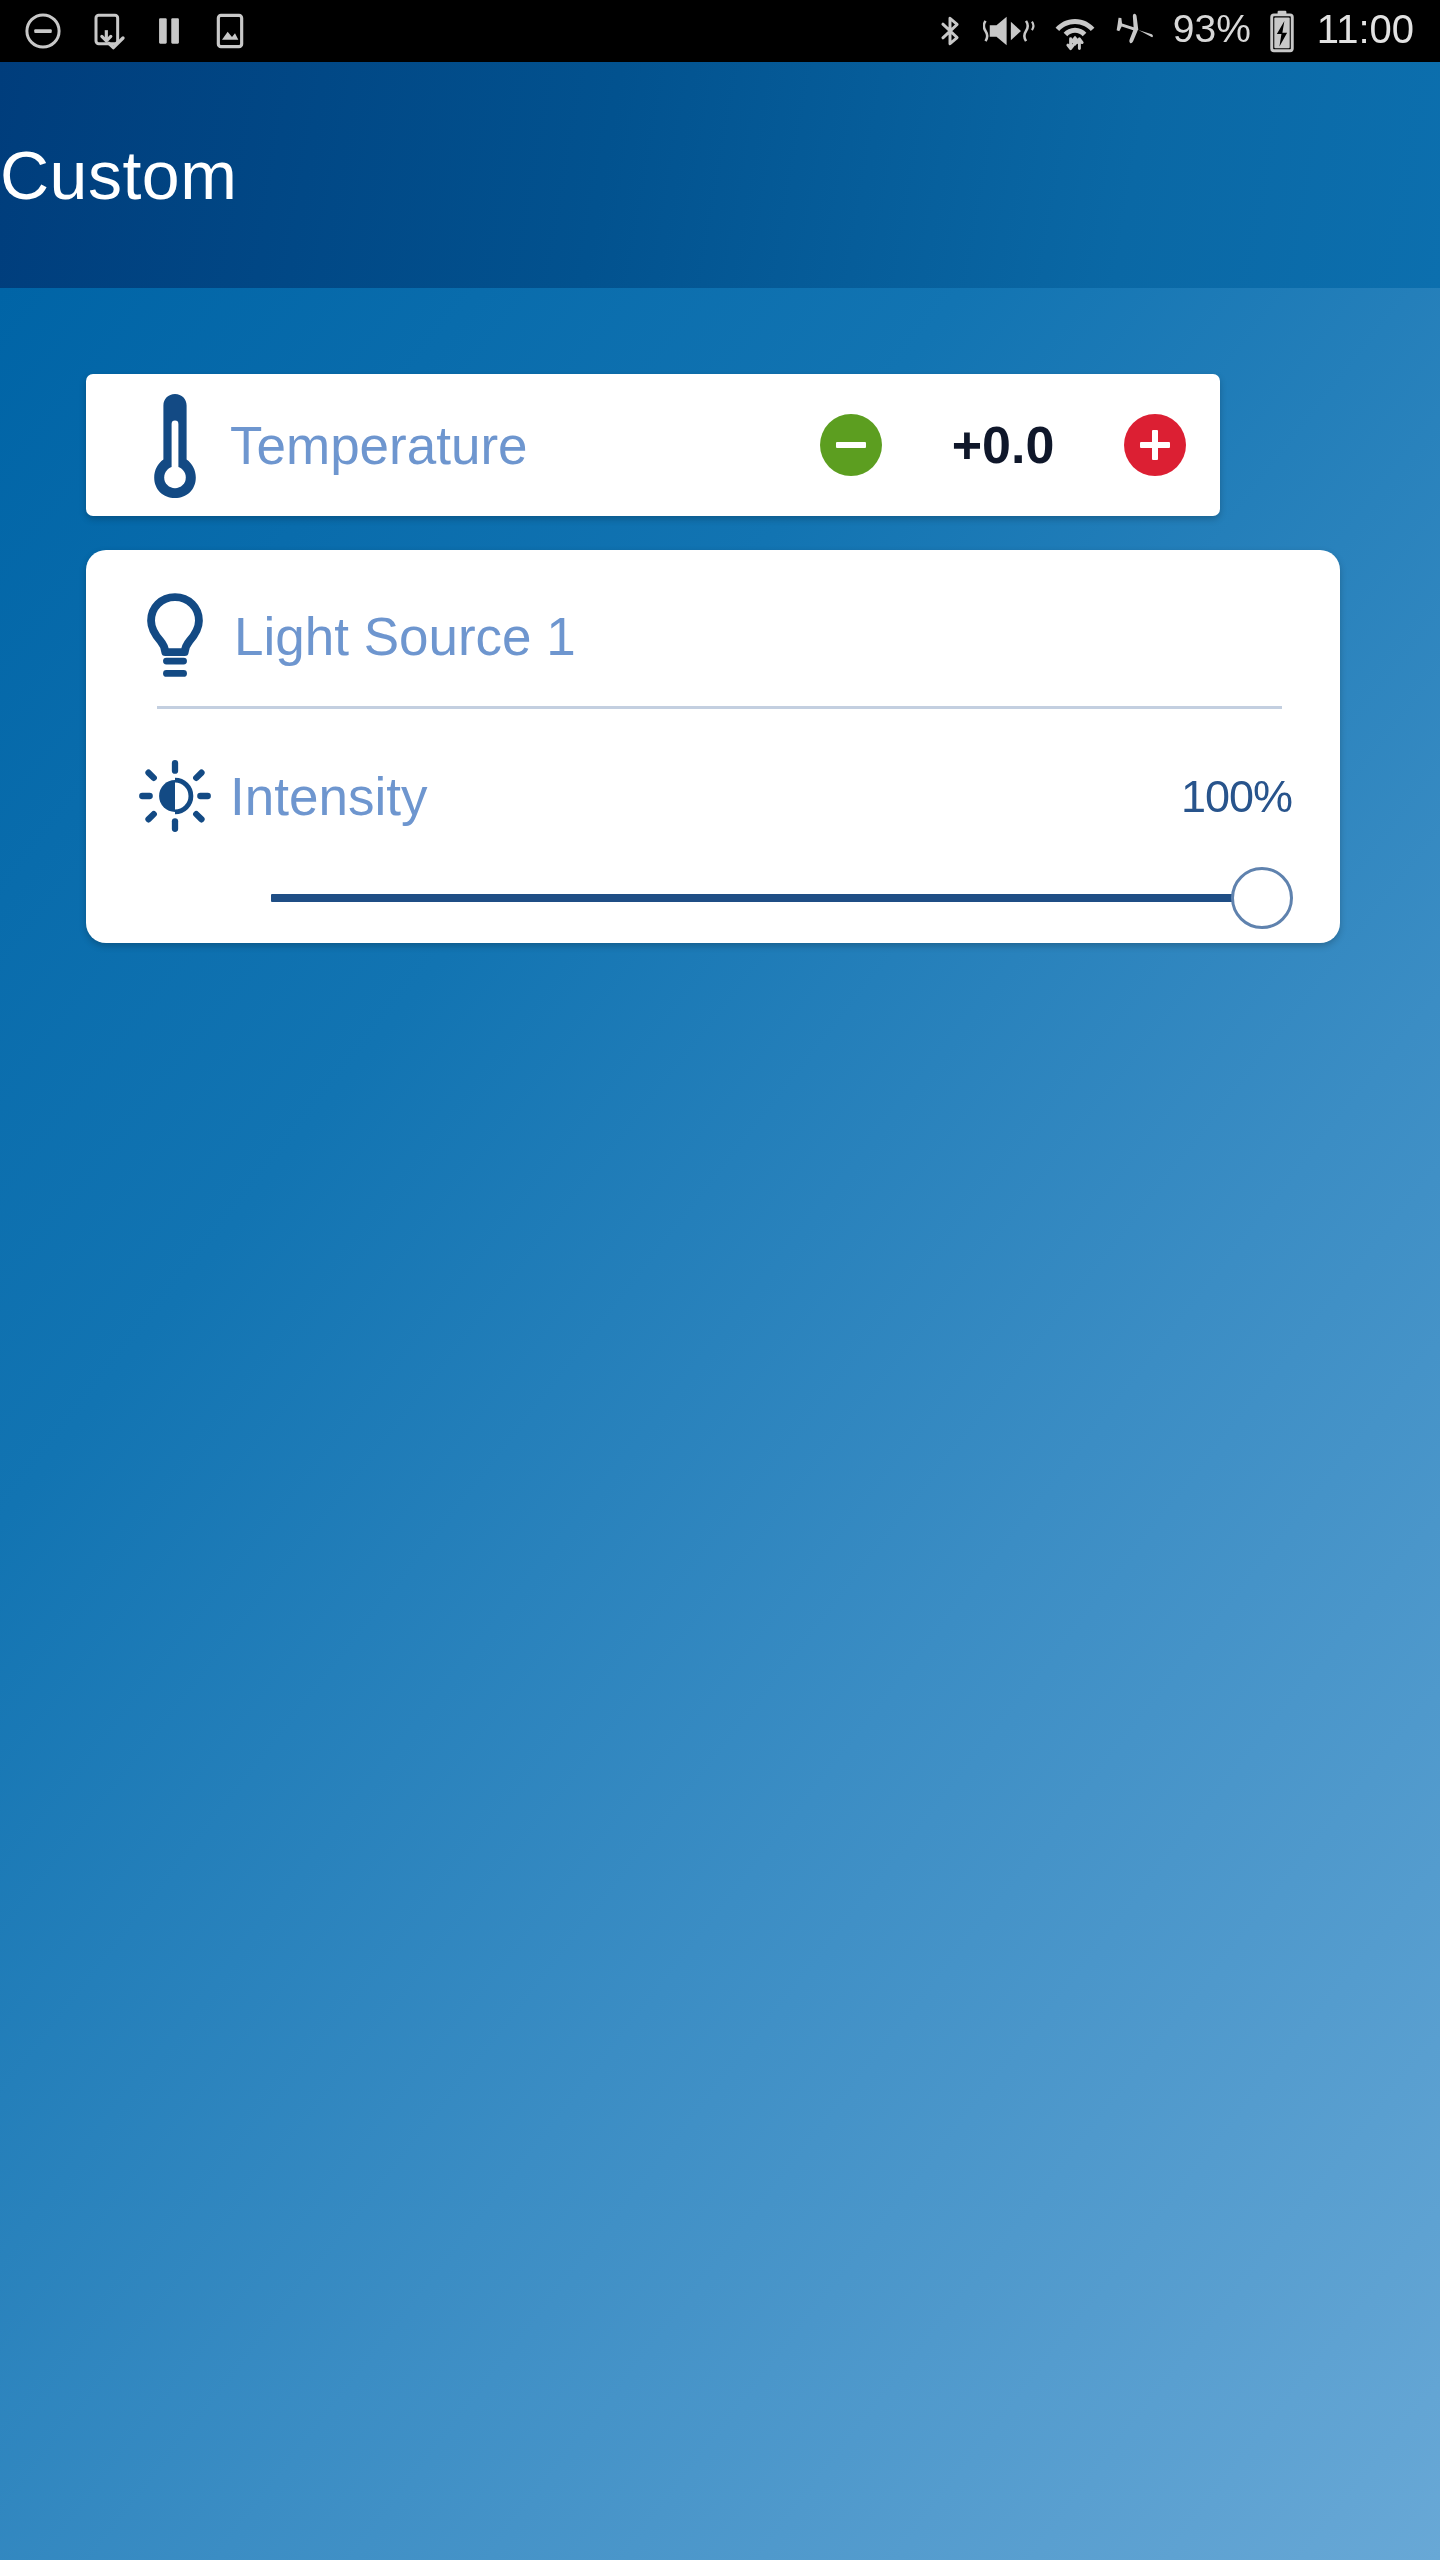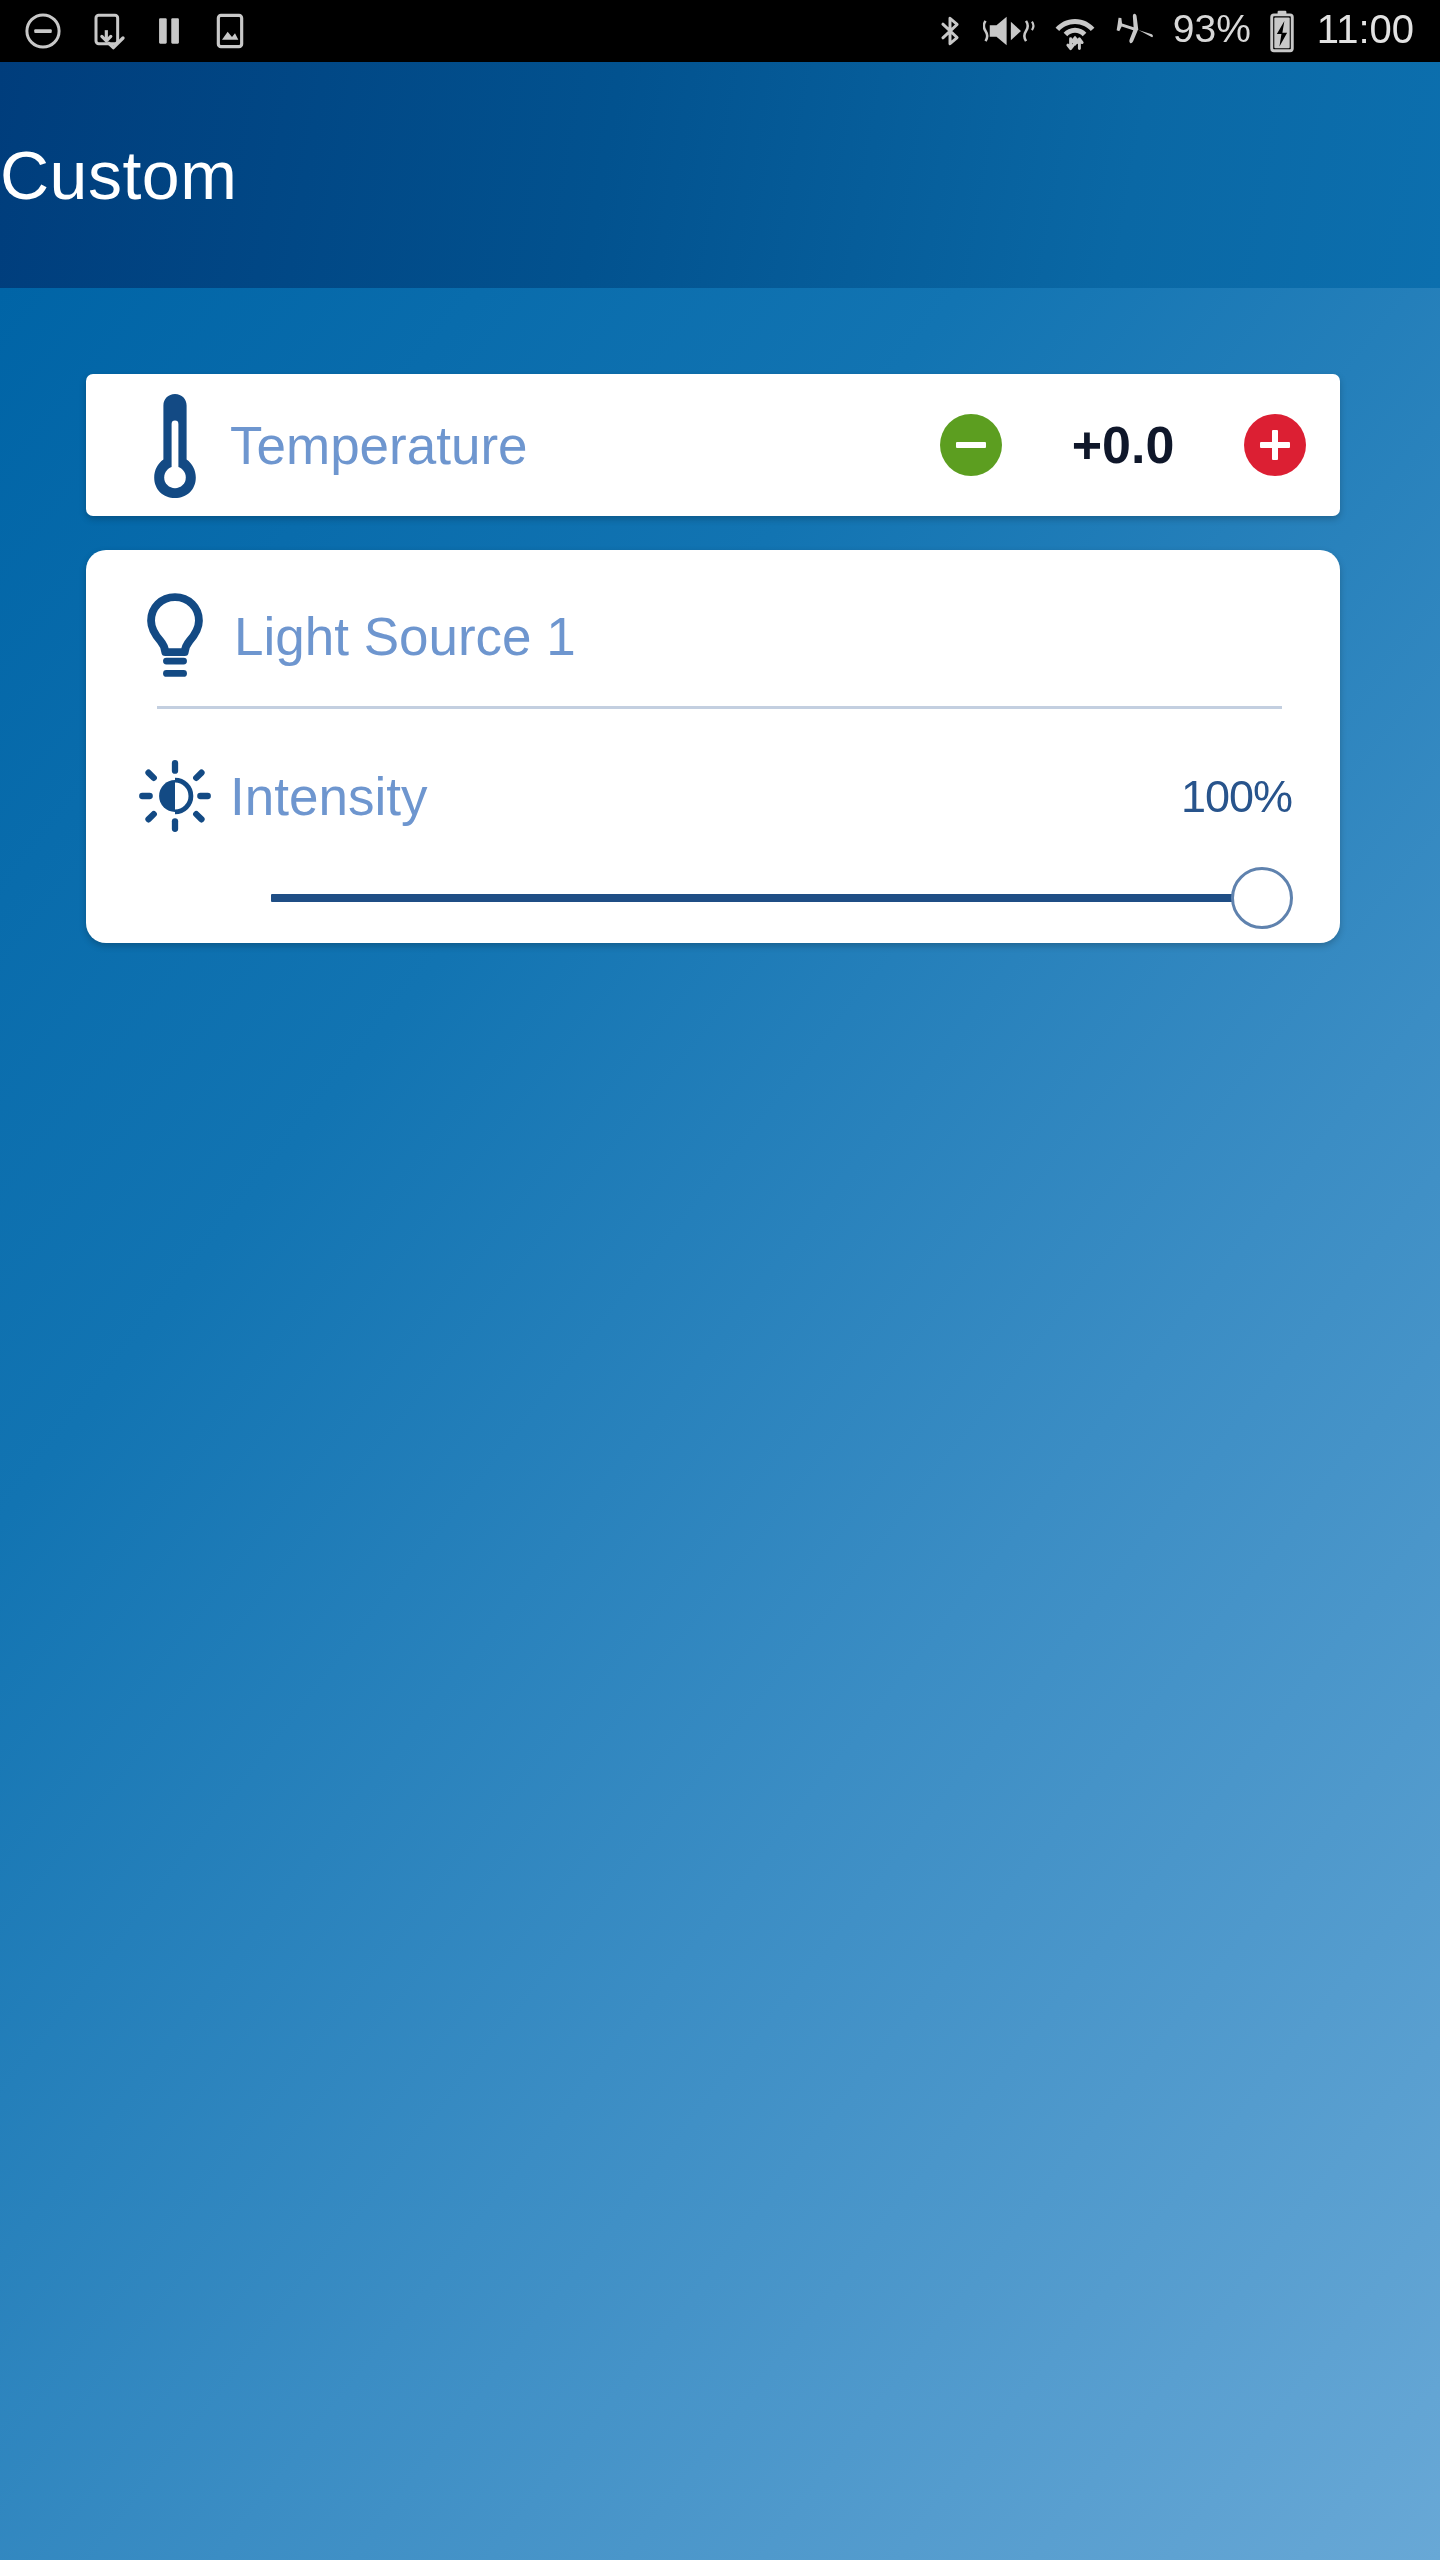--- a/index.html
+++ b/index.html
@@ -110,21 +110,21 @@
     background: #ffffff;
     border-radius: 7px;
     box-shadow: 0 3px 7px rgba(0,0,0,0.22);
     box-sizing: border-box;
   }
 
   
   #temperature-card {
     left: 86px;
     top: 86px;
-    width: 1254px;
+    width: 1134px;
     height: 142px;
     display: flex;
     align-items: center;
     padding: 0 34px 0 52px;
   }
   .icon-slot {
     width: 74px;
     display: flex;
     align-items: center;
     justify-content: center;

